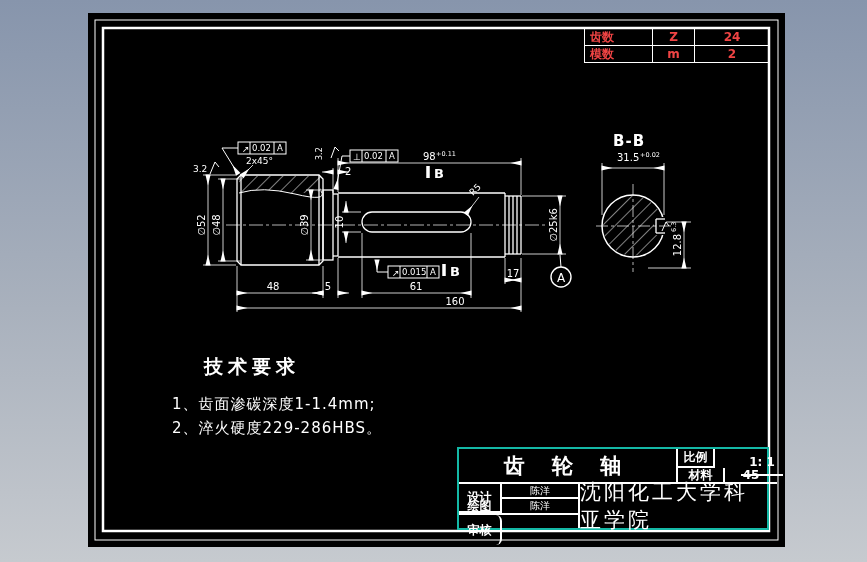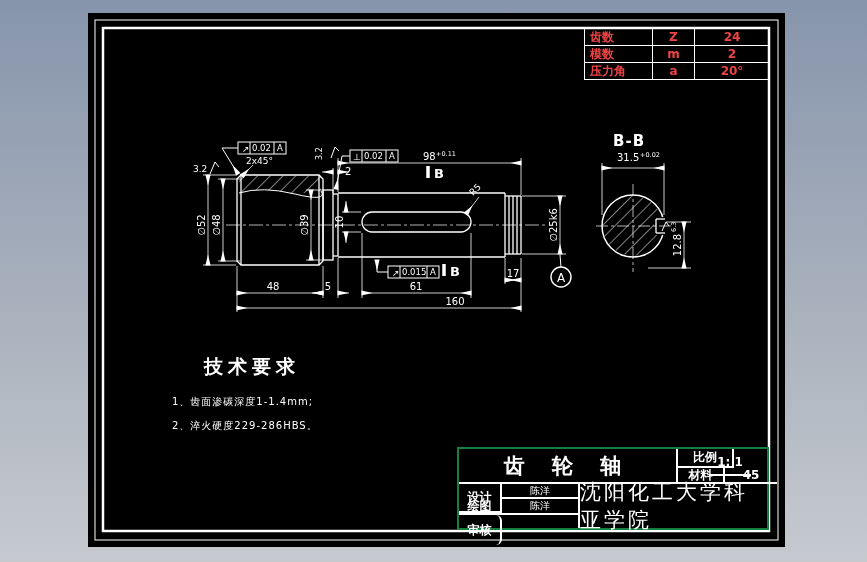--- a/index.html
+++ b/index.html
@@ -12,23 +12,23 @@
   svg text{fill:#fff;font-family:"DejaVu Sans",sans-serif;}
   
   .ptable{left:584px;top:28px;width:186px;border-collapse:collapse;position:absolute;}
   .ptable td{border:1px solid #fff;height:16px;padding:0 2px;font-size:12px;font-weight:bold;
              text-align:center;color:#ef4444;line-height:16px;}
   .ptable td.nm{text-align:left;padding-left:5px;width:62px;}
   .ptable td.sy{width:38px;}
   .ptable td.vl{width:72px;}
   
   .tr-head{left:204px;top:354px;font-size:19px;font-weight:bold;letter-spacing:5px;}
-  .tr-item{left:172px;font-size:10px;letter-spacing:1px;}
+  .tr-item{left:172px;font-size:15px;letter-spacing:1px;}
   
-  .tblock{left:457px;top:447px;width:312px;height:83px;border:2px solid #15803d;}
+  .tblock{left:457px;top:447px;width:312px;height:83px;border:2px solid #14b8a6;}
   .cell{position:absolute;box-sizing:border-box;border-right:2px solid #fff;border-bottom:2px solid #fff;
         display:flex;align-items:center;justify-content:center;color:#fff;}
   .cell.noR{border-right:none;}
   .cell.noB{border-bottom:none;}
   .t-title{font-size:21px;font-weight:bold;letter-spacing:10px;}
   .t-small{font-size:12px;font-weight:bold;}
   .t-name{font-size:10px;}
   .t-org{font-size:21px;letter-spacing:3px;}
 </style>
 </head>
@@ -236,36 +236,31 @@
       <tr>
     <td class="nm">齿数</td>
     <td class="sy">Z</td>
     <td class="vl">24</td>
   </tr>
   <tr>
     <td class="nm">模数</td>
     <td class="sy">m</td>
     <td class="vl">2</td>
   </tr>
-  <tr>
-    <td class="nm">压力角</td>
-    <td class="sy">a</td>
-    <td class="vl">20°</td>
-  </tr>
 </tbody>
   </table>
 
 <div class="abs tr-head">技术要求</div>
 <div class="abs tr-item" style="top:395px;">1、齿面渗碳深度1-1.4mm;</div>
 <div class="abs tr-item" style="top:419px;">2、淬火硬度229-286HBS。</div>
 
 <div class="abs tblock">
   <div class="cell t-title" style="left:0;top:0;width:219px;height:35px;">齿 轮 轴</div>
-  <div class="cell t-small" style="left:219px;top:0;width:56px;height:19px;">比例</div>
-  <div class="cell t-small noR" style="left:250px;top:0;width:42px;height:27px;">1: 1</div>
+  <div class="cell t-small" style="left:219px;top:0;width:37px;height:19px;">比例</div>
+  <div class="cell t-small noR" style="left:282px;top:0;width:42px;height:27px;">1: 1</div>
   <div class="cell t-small" style="left:219px;top:19px;width:47px;height:16px;">材料</div>
   <div class="cell t-small noR" style="left:266px;top:19px;width:52px;height:16px;">45</div>
   <div class="cell t-small" style="left:0;top:35px;width:43px;height:29px;">设计</div>
   <div class="cell t-name" style="left:43px;top:35px;width:78px;height:15px;">陈洋</div>
   <div class="cell t-small" style="left:0;top:50px;width:43px;height:16px;">绘图</div>
   <div class="cell t-name" style="left:43px;top:50px;width:78px;height:16px;">陈洋</div>
   <div class="cell t-small noB" style="left:0;top:66px;width:43px;height:30px;border-radius:6px;">审核</div>
   <div class="cell t-name noB" style="left:43px;top:66px;width:78px;height:13px;"></div>
   <div class="cell t-org noR noB" style="left:121px;top:35px;width:187px;height:44px;">沈阳化工大学科亚学院</div>
 </div>

